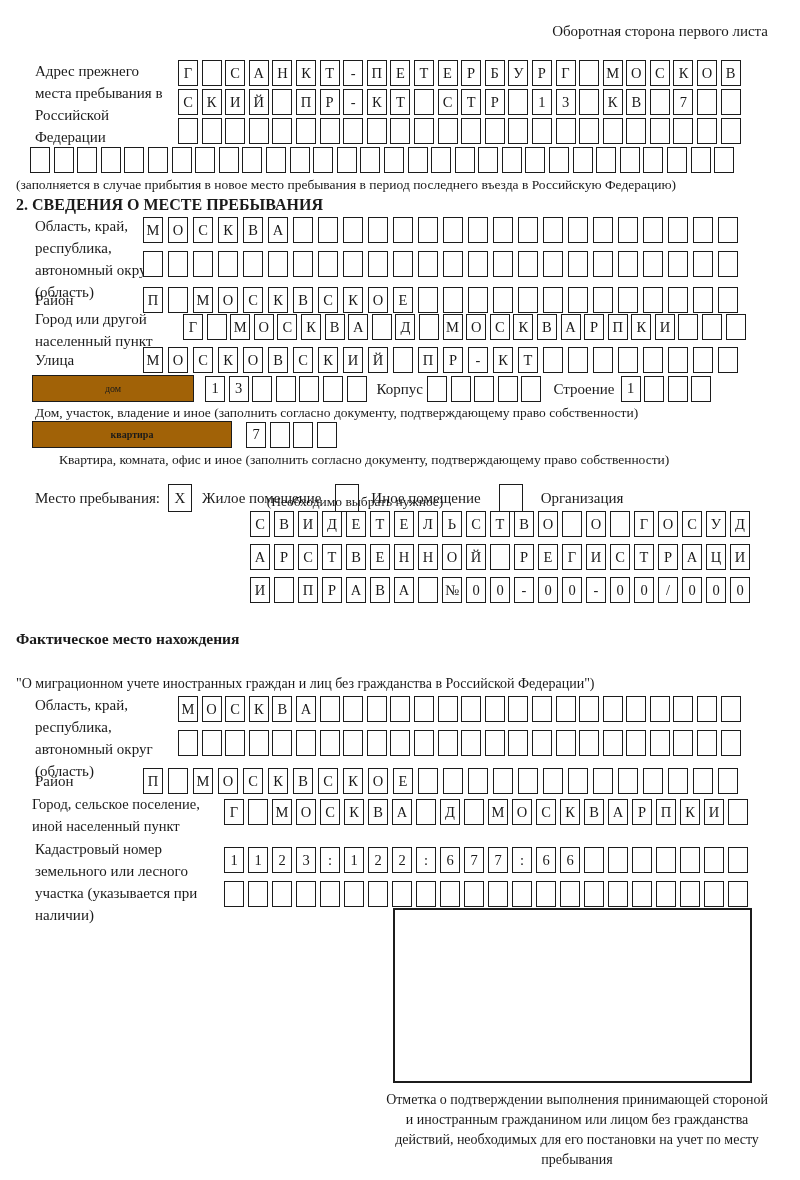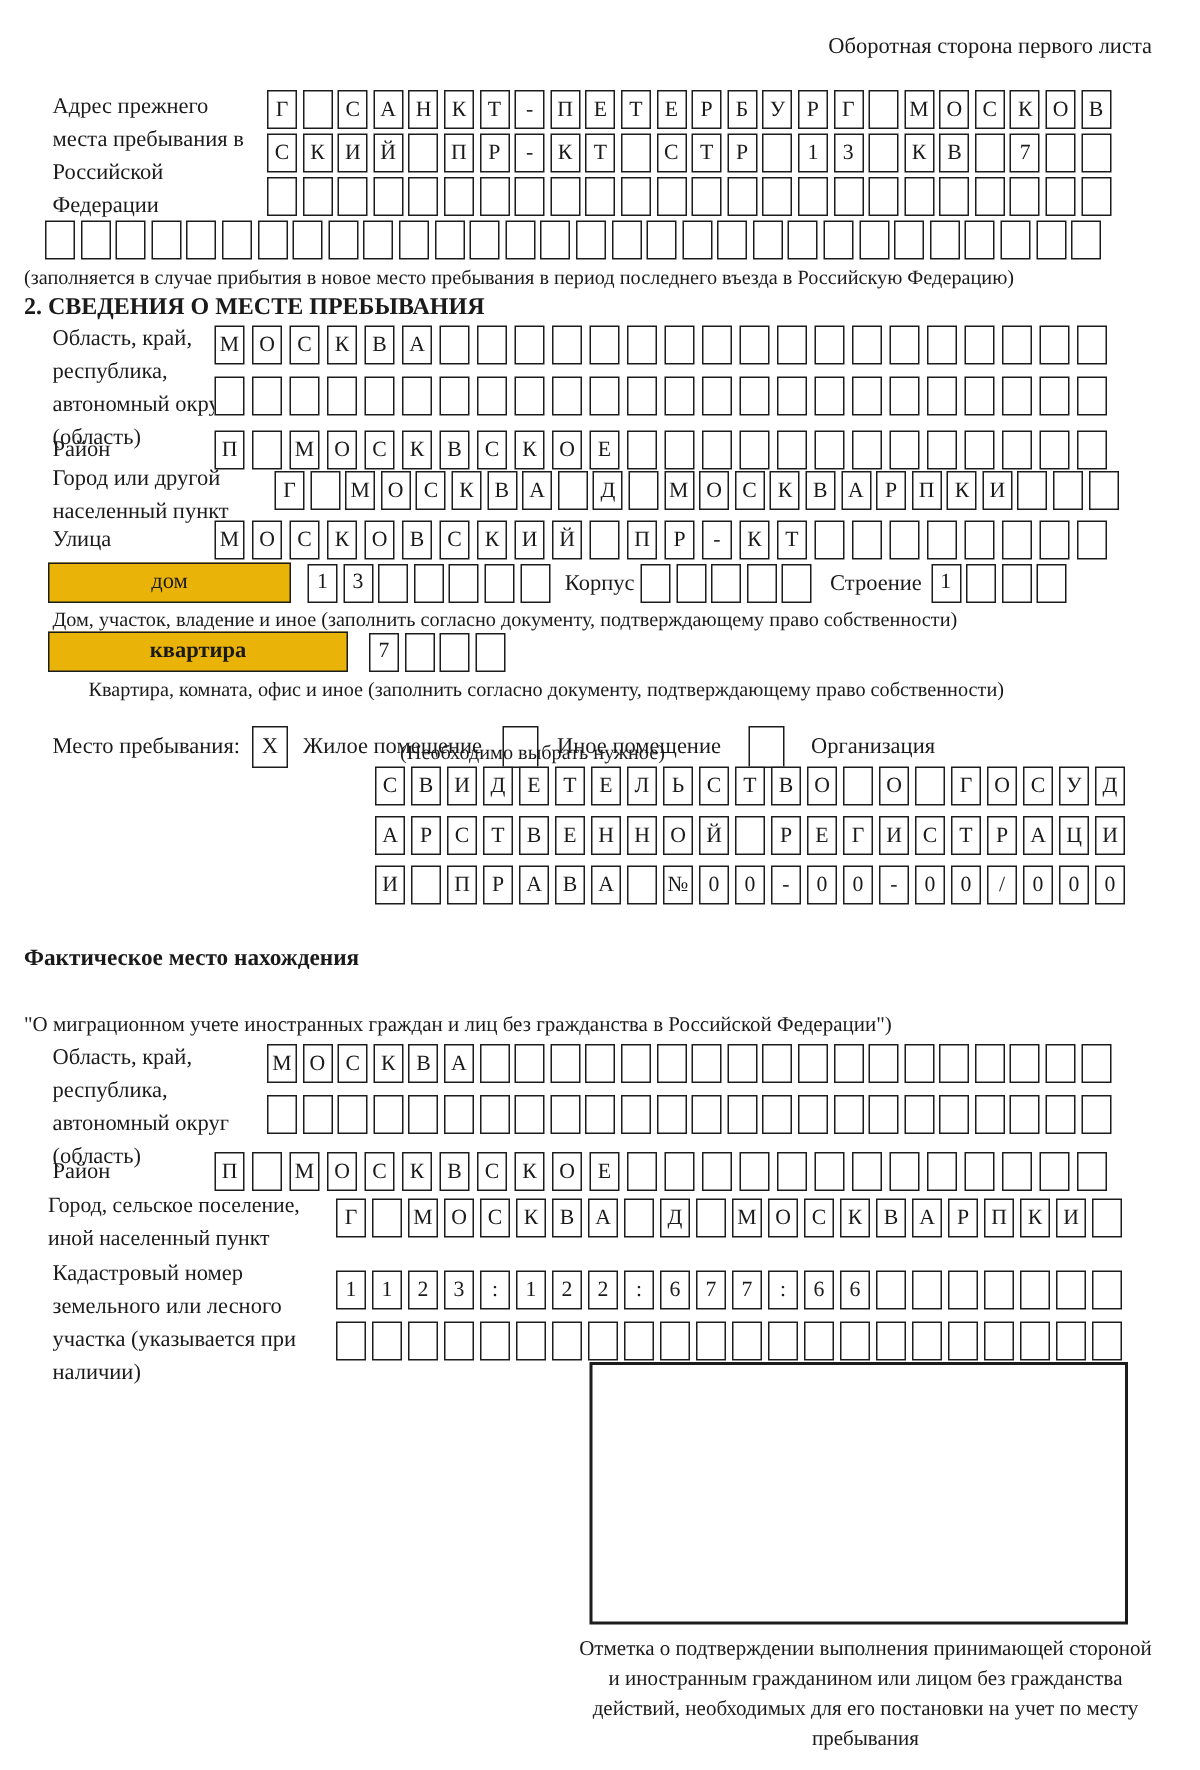--- a/index.html
+++ b/index.html
@@ -19,22 +19,22 @@
   .cell{
     width:20px;height:26px;border:1.8px solid #1c1c1c;box-sizing:border-box;
     display:flex;align-items:center;justify-content:center;
     font-size:14.5px;background:#fff;flex:0 0 auto;
   }
   .chk{
     width:24px;height:28px;border:1.8px solid #1c1c1c;box-sizing:border-box;
     display:flex;align-items:center;justify-content:center;font-size:15px;background:#fff;
   }
   .typebox{
-    border:1.8px solid #1c1c1c;height:27px;box-sizing:border-box;background:#eab308;
-    display:flex;align-items:center;justify-content:center;font-size:15px;
+    border:1.8px solid #1c1c1c;height:27px;box-sizing:border-box;background:#a16207;
+    display:flex;align-items:center;justify-content:center;font-size:10px;
   }
   .inline{display:flex;align-items:center;}
   .stamp{border:2px solid #1c1c1c;background:#fff;box-sizing:border-box;}
 </style>
 </head>
 <body>
 
 <div class="page">
 
   <div class="abs lbl" style="top:20px;right:32px;">Оборотная сторона первого листа</div>

